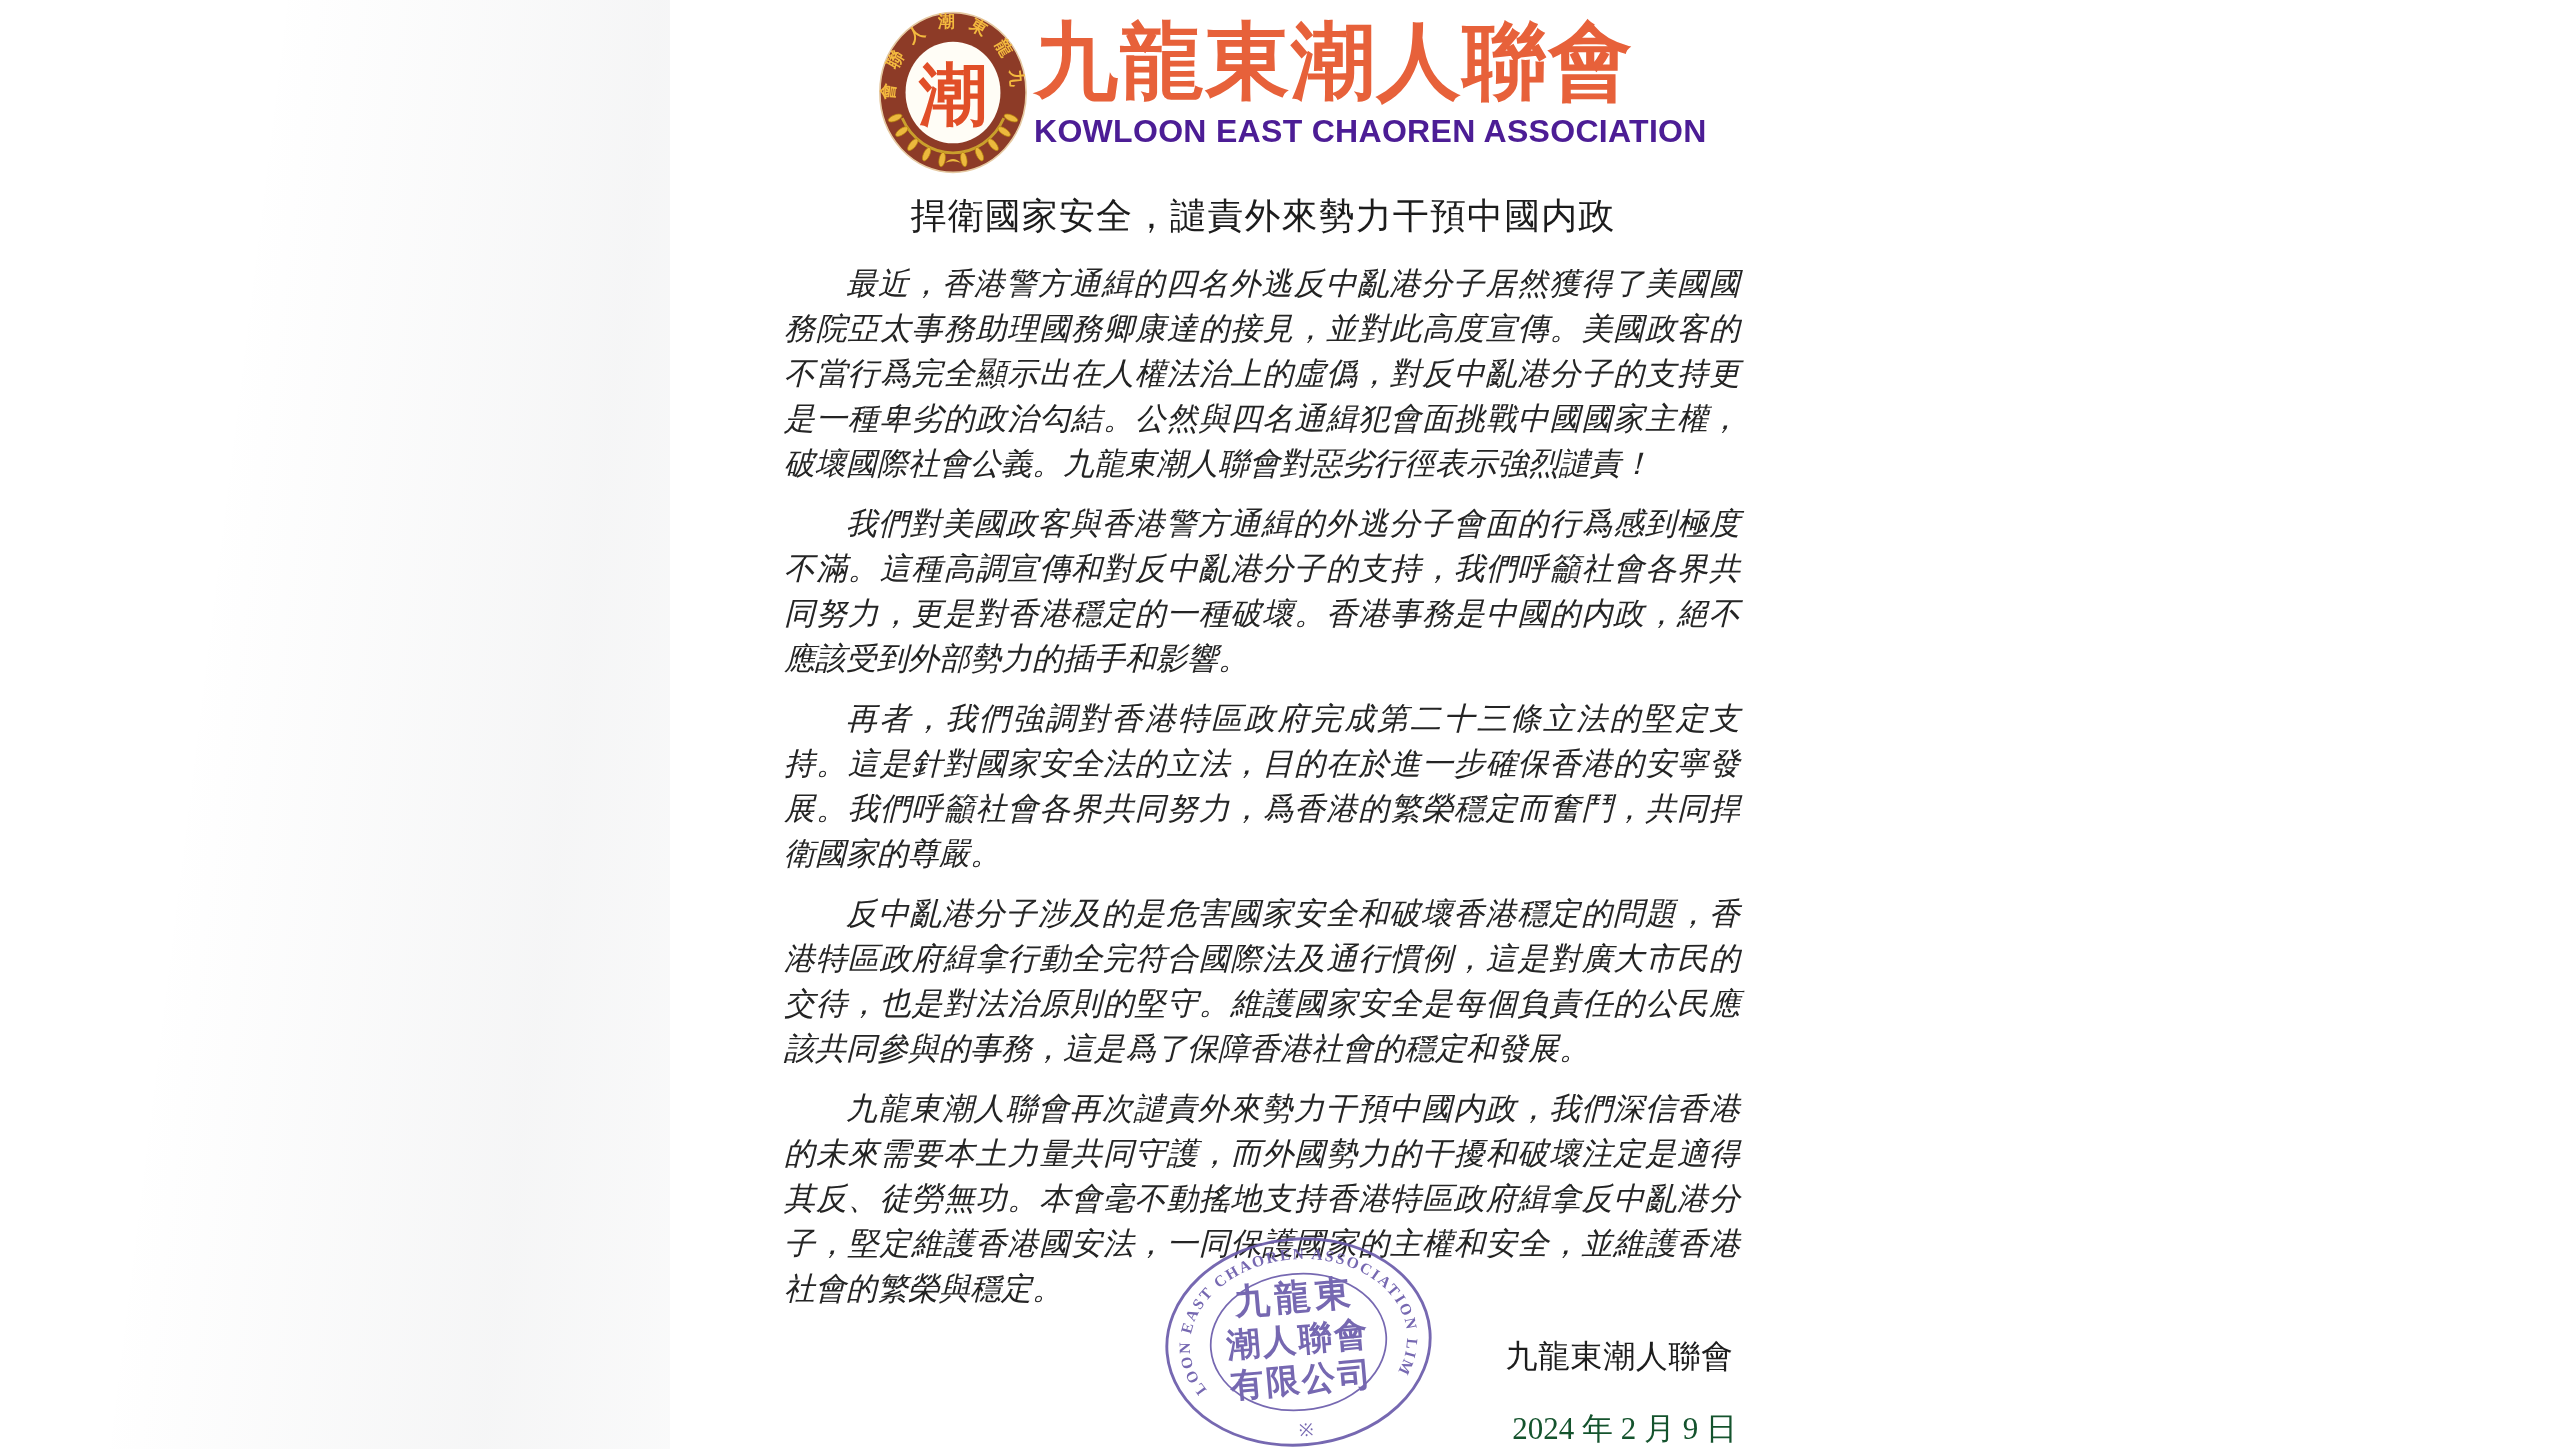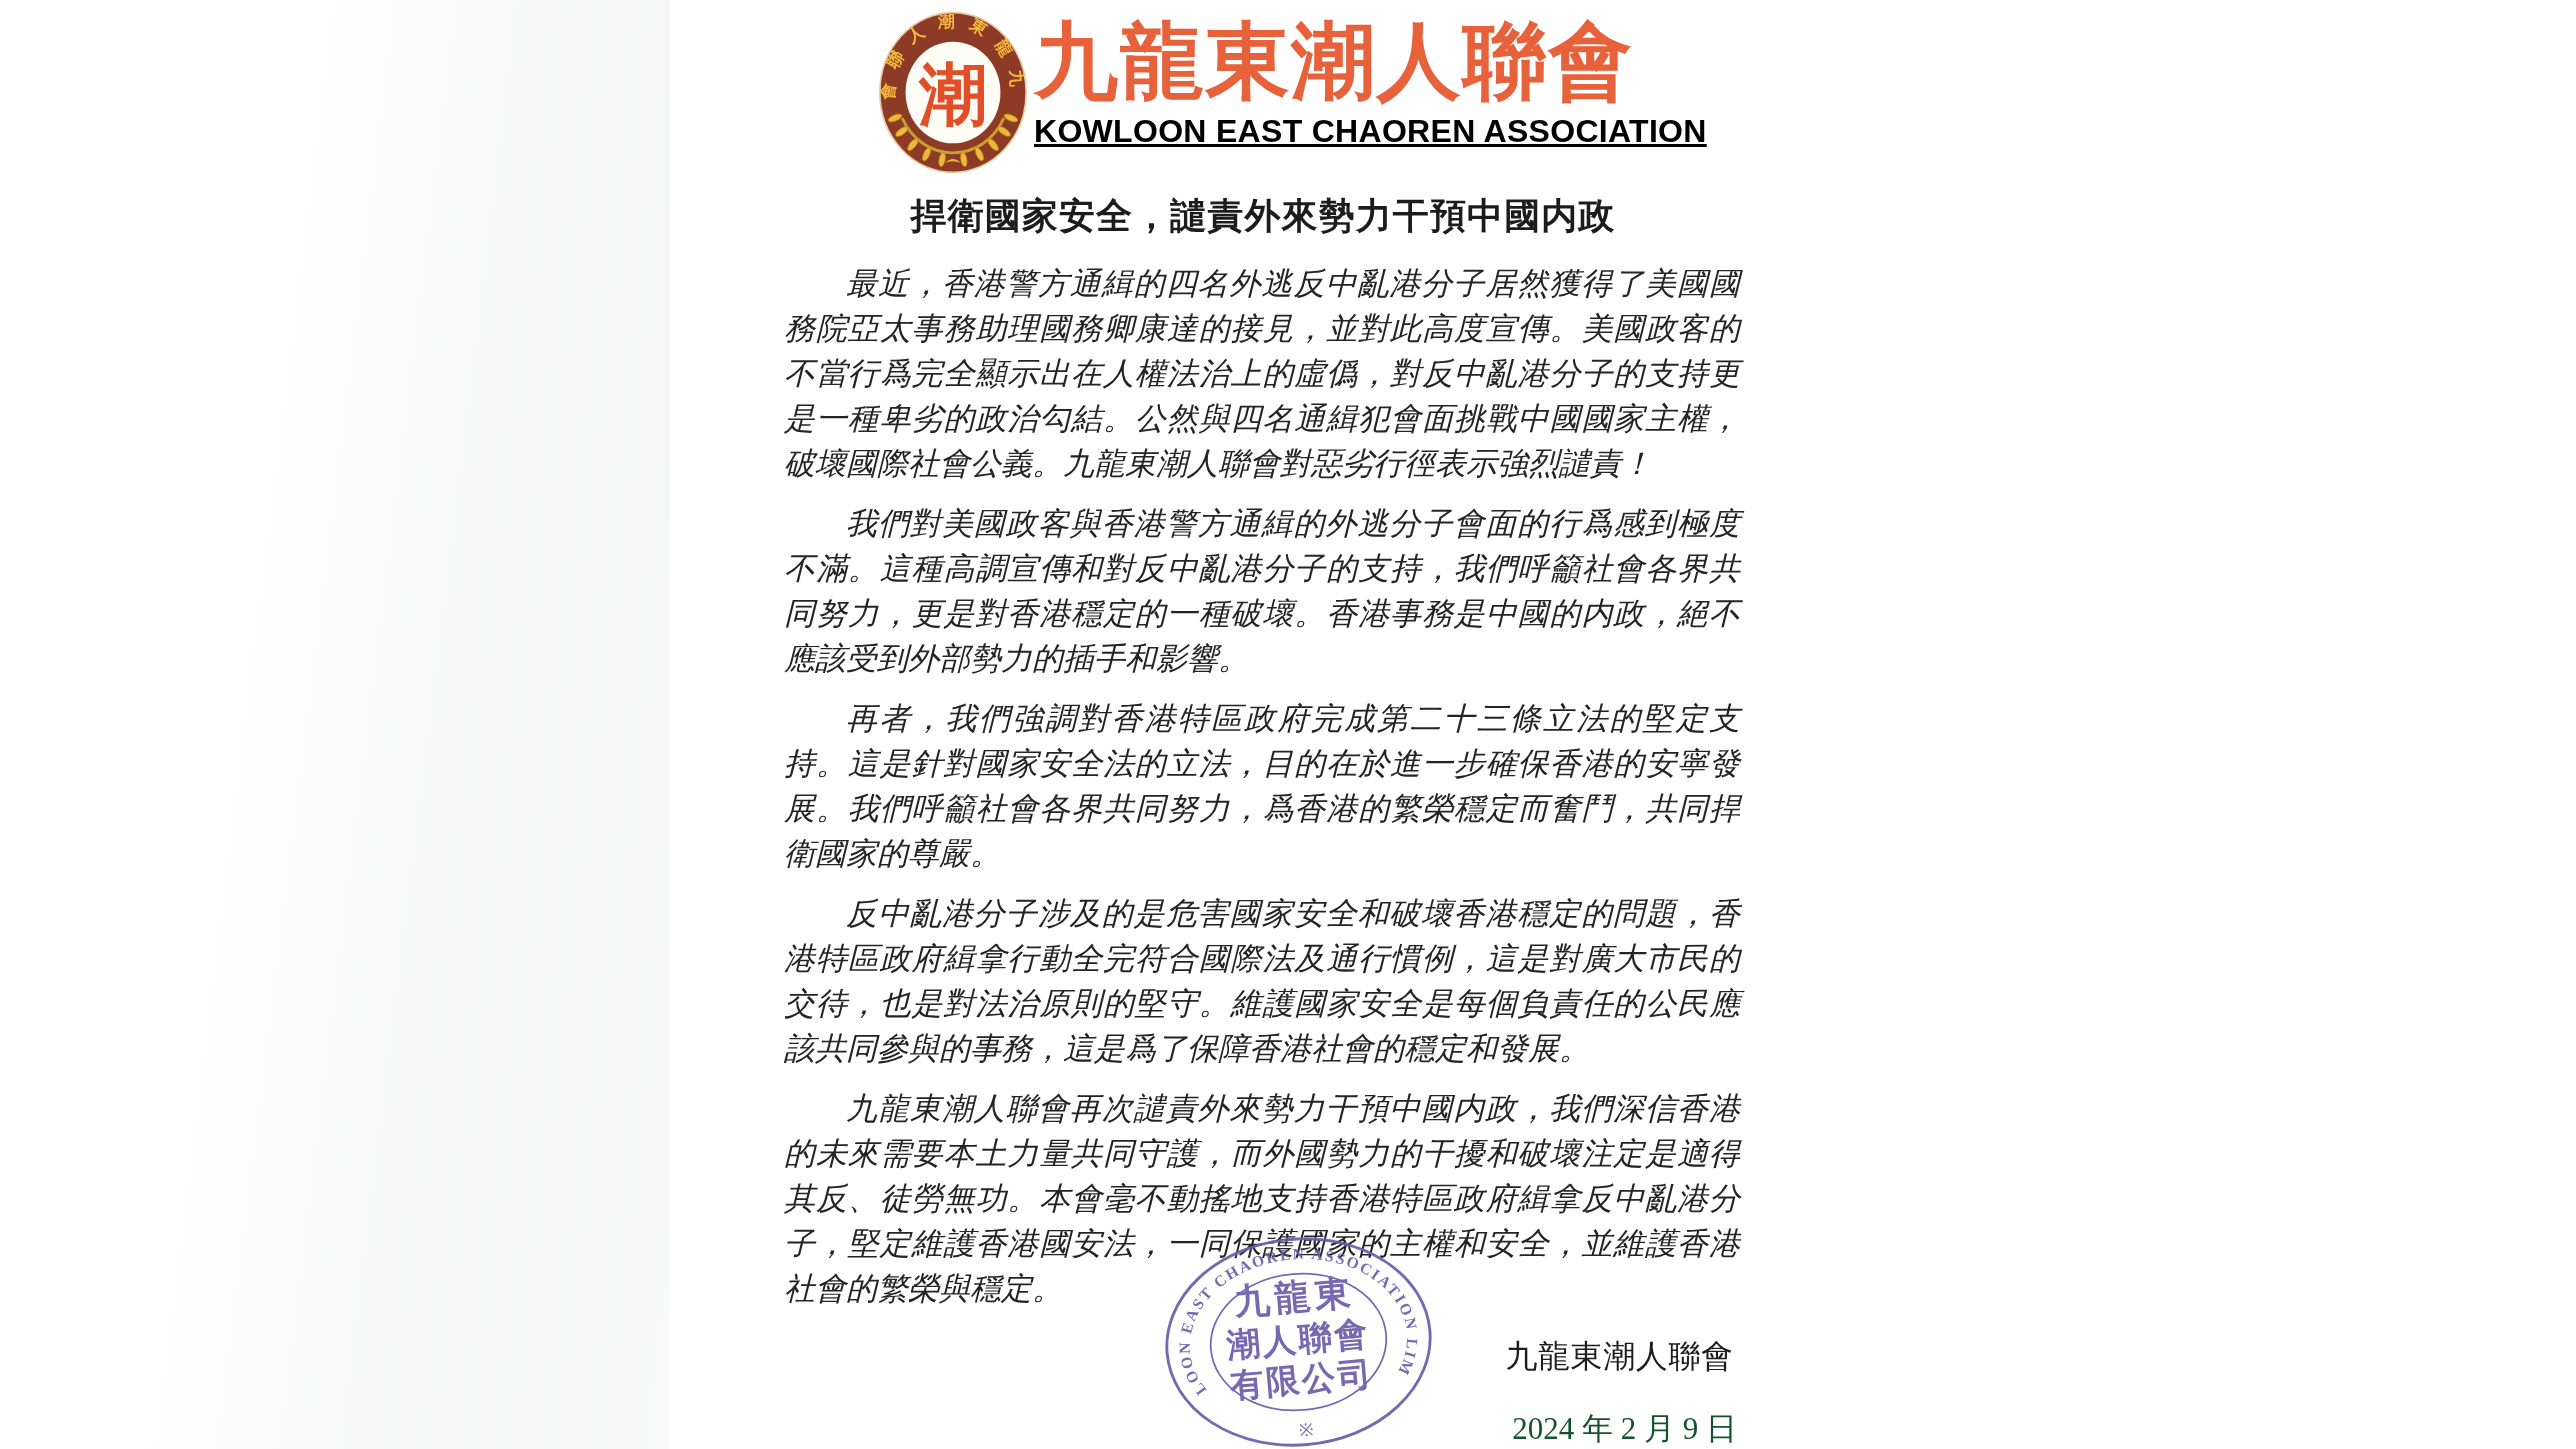--- a/index.html
+++ b/index.html
@@ -26,26 +26,26 @@
     background:#ffffff;
   }
   .logo-seal { position:absolute; left:208px; top:11.2px; width:150px; height:163px; }
   .org-names { position:absolute; left:364px; top:14.5px; }
   .org-zh {
     font-size:84px; font-weight:bold; line-height:1.12;
     color:#e7613a; letter-spacing:1.7px; white-space:nowrap;
   }
   .org-en {
     margin-top:4.5px; font-family:"Liberation Sans","DejaVu Sans",sans-serif;
-    font-size:32px; font-weight:bold; color:#000000;
-    letter-spacing:0.3px; white-space:nowrap;text-decoration:underline;
+    font-size:32px; font-weight:bold; color:#4c1d95;
+    letter-spacing:0.3px; white-space:nowrap;
   }
   .doc-title {
     position:absolute; left:114px; top:192px; width:958px;
-    text-align:center; font-size:36px; font-weight:bold;
+    text-align:center; font-size:36px; font-weight:normal;
     color:#1c1c1c; letter-spacing:1.1px; white-space:nowrap;
   }
   .doc-body {
     position:absolute; left:114px; top:261px; width:956px;
     font-size:31px; line-height:45px; color:#242424;
     text-align:justify;
     font-style:italic;
   }
   .doc-body p { margin:0 0 15px 0; text-indent:2em; }
   .stamp {

